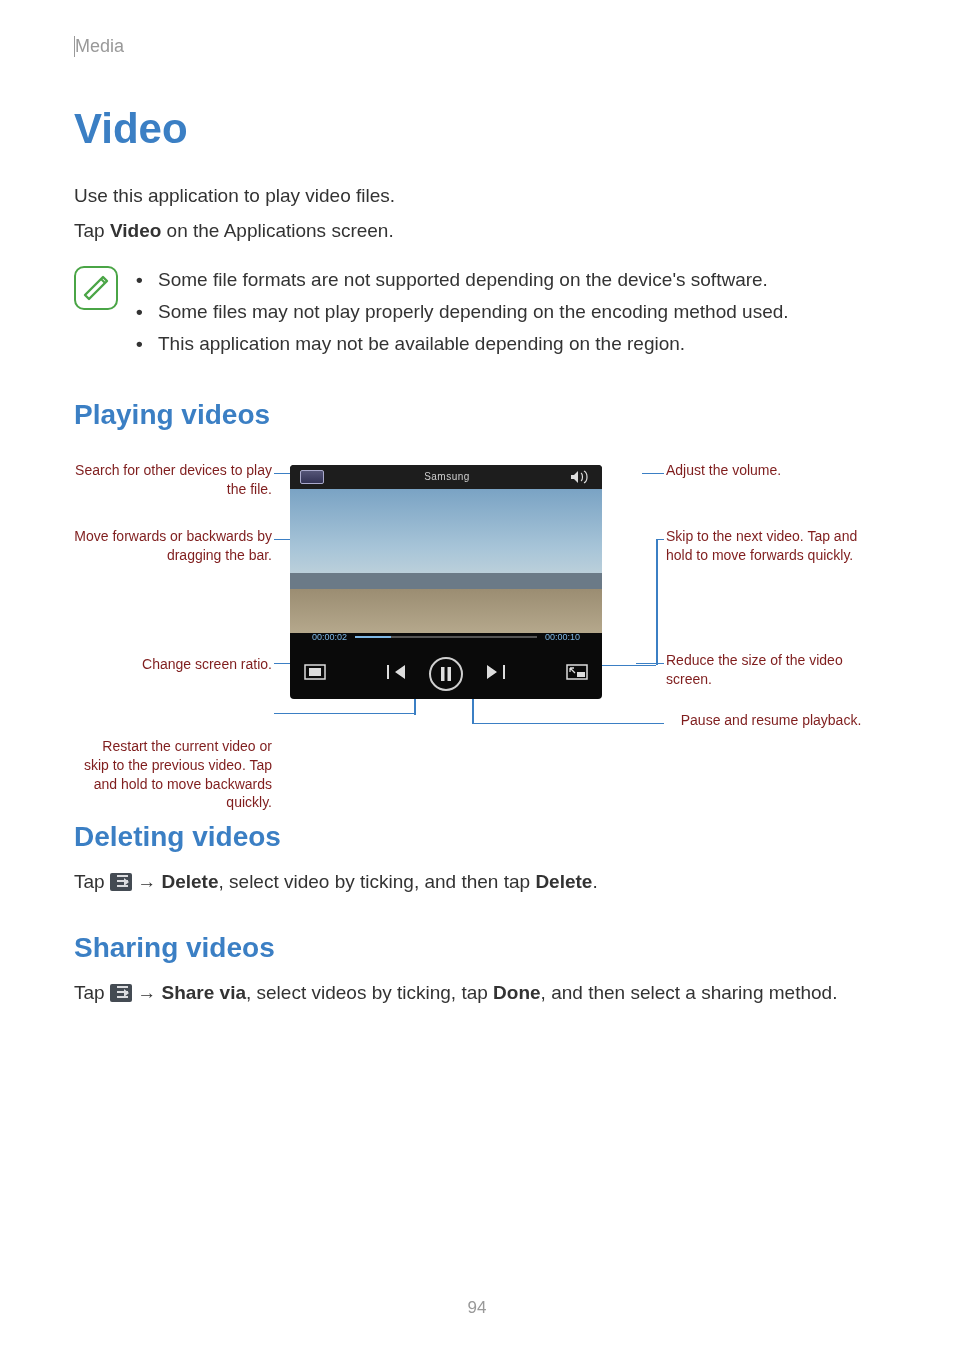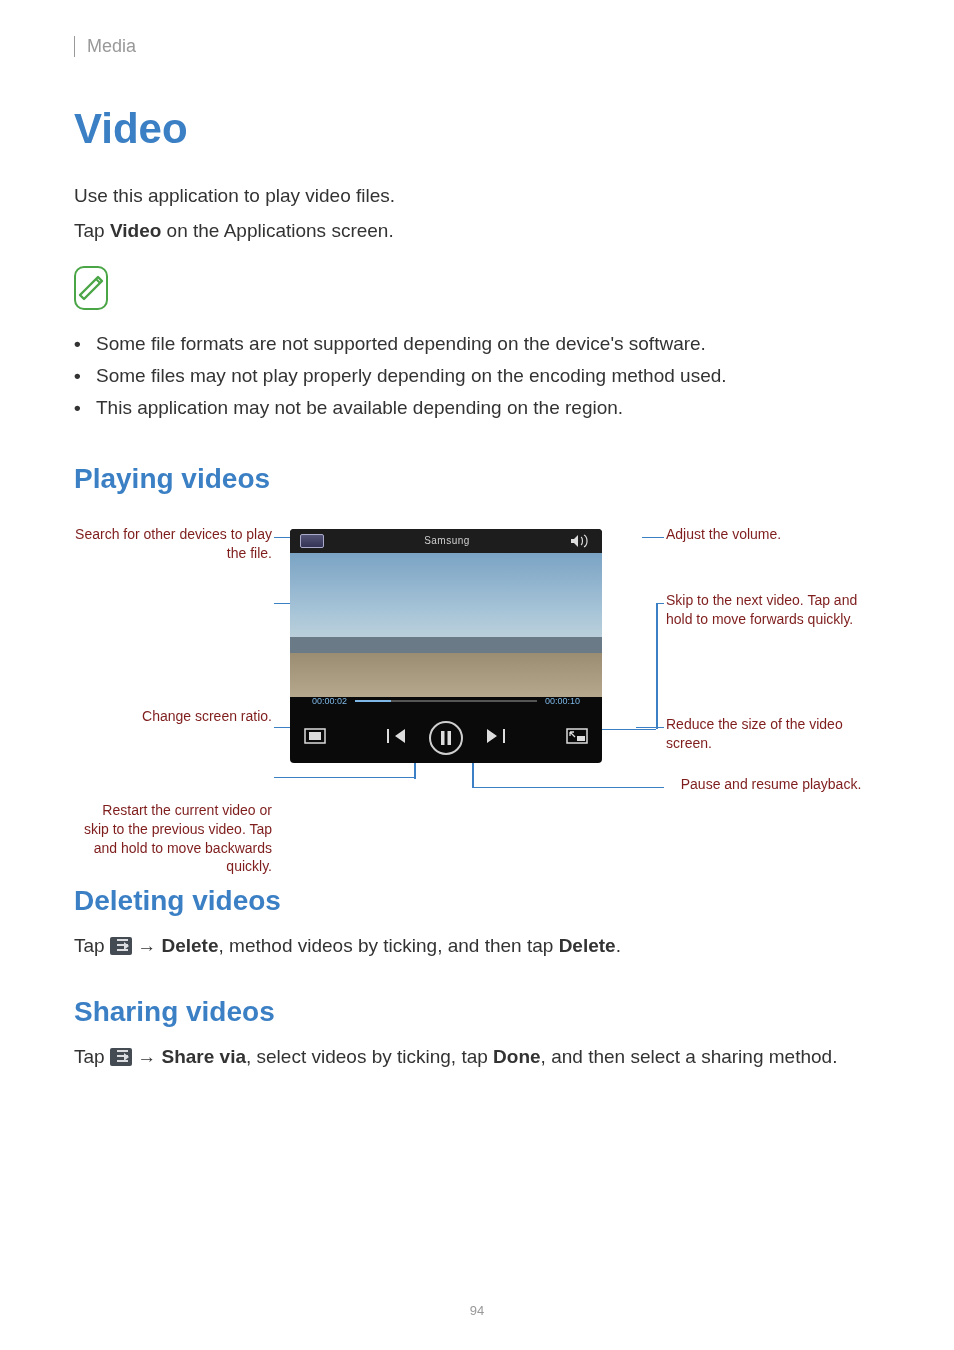--- a/index.html
+++ b/index.html
@@ -9,21 +9,21 @@
     background: #ffffff;
     font-family: -apple-system, "Segoe UI", Arial, sans-serif;
     color: #333;
     position: relative;
   }
   .page {
     padding: 36px 74px 30px 74px;
   }
   .header-bar {
     border-left: 1.5px solid #999;
-    padding-left: 12px;
+    padding-left: 0;
     margin-bottom: 48px;
   }
   .header-text {
     color: #999;
     font-size: 18px;
     font-weight: 400;
   }
   .h1 {
     color: #3b7fc4;
     font-size: 42px;
@@ -38,21 +38,20 @@
   .para {
     margin-bottom: 6px;
   }
   .bold { font-weight: 700; }
   .note-block {
     display: flex;
     gap: 18px;
     margin-top: 18px;
     margin-bottom: 38px;
     align-items: flex-start;
-    flex-direction: column;
   }
   .note-icon {
     flex: 0 0 44px;
     height: 44px;
     border: 2.5px solid #4aa546;
     border-radius: 10px;
     display: flex;
     align-items: center;
     justify-content: center;
     margin-top: 2px;
@@ -162,21 +161,21 @@
   .cline {
     position:absolute;
     background:#3b7fc4;
   }
   .page-num {
     position:absolute;
     bottom:32px;
     left:0; right:0;
     text-align:center;
     color:#999;
-    font-size:13px;
+    font-size:17px;
   }
   .inline-icon {
     display:inline-flex;
     vertical-align:middle;
     width:22px; height:18px;
     background:#444b53;
     border-radius:2px;
     align-items:center;
     justify-content:flex-start;
     padding-left:3px;
@@ -224,25 +223,26 @@
     </ul>
   </div>
 
   <h2 class="h2">Playing videos</h2>
 
   <div class="diagram">
 
     <div class="callout left" style="left:0; top:10px; width:198px;">Search for other devices to play the file.</div>
     <div class="cline" style="left:200px; top:22px; width:30px; height:1.5px;"></div>
 
+    <div class="callout left" style="left:0; top:76px; width:198px;">Move forwards or backwards by dragging the bar.</div>
     <div class="cline" style="left:200px; top:88px; width:16px; height:1.5px;"></div>
     <div class="cline" style="left:216px; top:88px; width:1.5px; height:98px;"></div>
     <div class="cline" style="left:216px; top:186px; width:74px; height:1.5px;"></div>
 
-    <div class="callout left" style="left:0; top:192px; width:198px;">Change screen ratio.</div>
+    <div class="callout left" style="left:0; top:204px; width:198px;">Change screen ratio.</div>
     <div class="cline" style="left:200px; top:212px; width:34px; height:1.5px;"></div>
 
     <div class="callout left" style="left:0; top:250px; width:198px;margin-top:36px;">Restart the current video or skip to the previous video. Tap and hold to move backwards quickly.</div>
     <div class="cline" style="left:200px; top:262px; width:140px; height:1.5px;"></div>
     <div class="cline" style="left:340px; top:222px; width:1.5px; height:42px;"></div>
 
     <div class="callout right" style="left:592px; top:10px; width:210px;">Adjust the volume.</div>
     <div class="cline" style="left:568px; top:22px; width:22px; height:1.5px;"></div>
 
     <div class="callout right" style="left:592px; top:76px; width:210px;">Skip to the next video. Tap and hold to move forwards quickly.</div>
@@ -316,21 +316,21 @@
       </div>
     </div>
   </div>
 
   <h2 class="h2">Deleting videos</h2>
   <p class="body-text" style="margin-bottom:36px;">
     <span>Tap </span><span class="inline-icon">
         <span></span>
         <span></span>
         <span></span>
-      </span><span> → </span><span class="bold">Delete</span><span>, method videos by ticking, and then tap </span><span class="bold">Delete</span><span>.</span>
+      </span><span> → </span><span class="bold">Delete</span><span>, select video by ticking, and then tap </span><span class="bold">Delete</span><span>.</span>
   </p>
 
   <h2 class="h2">Sharing videos</h2>
   <p class="body-text">
     <span>Tap </span><span class="inline-icon">
         <span></span>
         <span></span>
         <span></span>
       </span><span> → </span><span class="bold">Share via</span><span>, select videos by ticking, tap </span><span class="bold">Done</span><span>, and then select a sharing method.</span>
   </p>

